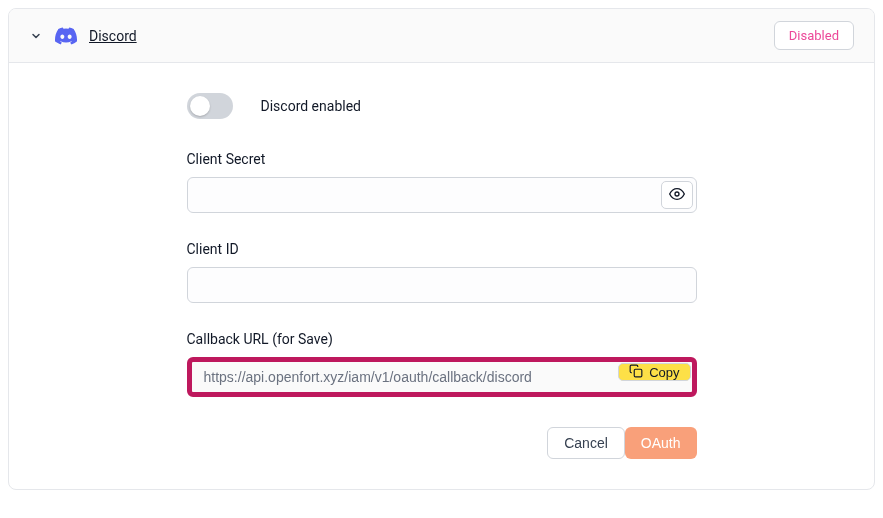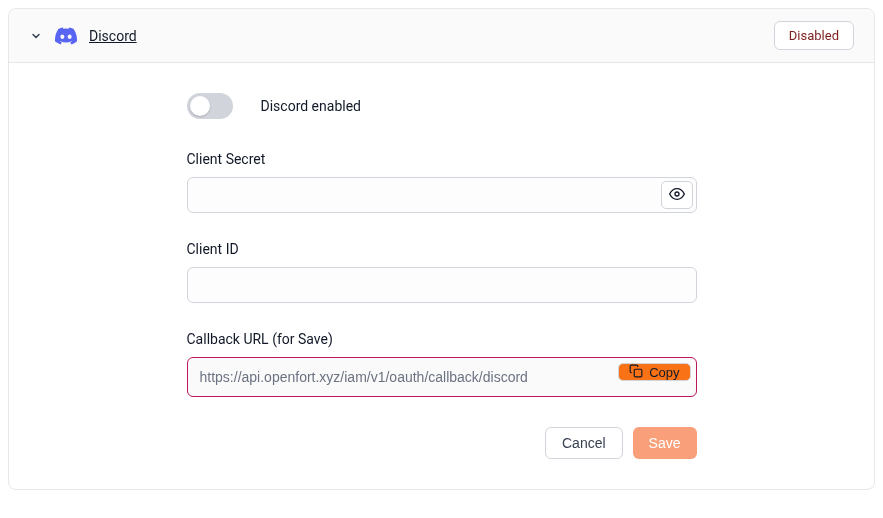--- a/index.html
+++ b/index.html
@@ -48,21 +48,21 @@
       justify-content: center;
     }
     .header-title {
       font-size: 14px;
       color: #111827;
       font-weight: 400;
       text-decoration: underline;
     }
     .status-badge {
       font-size: 13px;
-      color: #7f1d1d;
+      color: #ec4899;
       padding: 6px 14px;
       border: 1px solid #d1d5db;
       border-radius: 6px;
       background: #fff;
     }
     .panel-body {
       padding: 30px 0 30px 0;
     }
     .form-container {
       max-width: 510px;
@@ -138,48 +138,47 @@
     }
     .callback-row {
       display: flex;
       align-items: center;
       gap: 0;
       position: relative;
     }
     .callback-input {
       width: 100%;
       height: 40px;
-      border: 1px solid #be185d;
+      border: 5px solid #be185d;
       border-radius: 6px;
       padding: 0 12px;
       font-size: 14px;
       color: #6b7280;
       background: #fafafa;
       padding-right: 90px;
     }
     .copy-button {
       position: absolute;
       right: 6px;
       top: 6px;
       height: 15px;
       padding: 8px 10px;
       border: 1px solid #d1d5db;
       border-radius: 5px;
-      background: #f97316;
+      background: #fde047;
       display: flex;
       align-items: center;
       gap: 6px;
       cursor: pointer;
       font-size: 13px;
       color: #111827;
     }
     .button-row {
       display: flex;
       justify-content: flex-end;
-      gap: 10px;
       margin-top: 30px;
     }
     .btn {
       padding: 7px 16px;
       border-radius: 6px;
       font-size: 14px;
       cursor: pointer;
     }
     .btn-cancel {
       border: 1px solid #d1d5db;
@@ -254,18 +253,18 @@
                 <path d="M5 15H4a2 2 0 01-2-2V4a2 2 0 012-2h9a2 2 0 012 2v1"></path>
               </svg>
             </span>
             <span>Copy</span>
           </button>
         </div>
       </div>
 
       <div class="button-row">
         <button class="btn btn-cancel">Cancel</button>
-        <button class="btn btn-save">Save</button>
+        <button class="btn btn-save">OAuth</button>
       </div>
 
     </div>
   </div>
 </div>
 
 </body></html>

